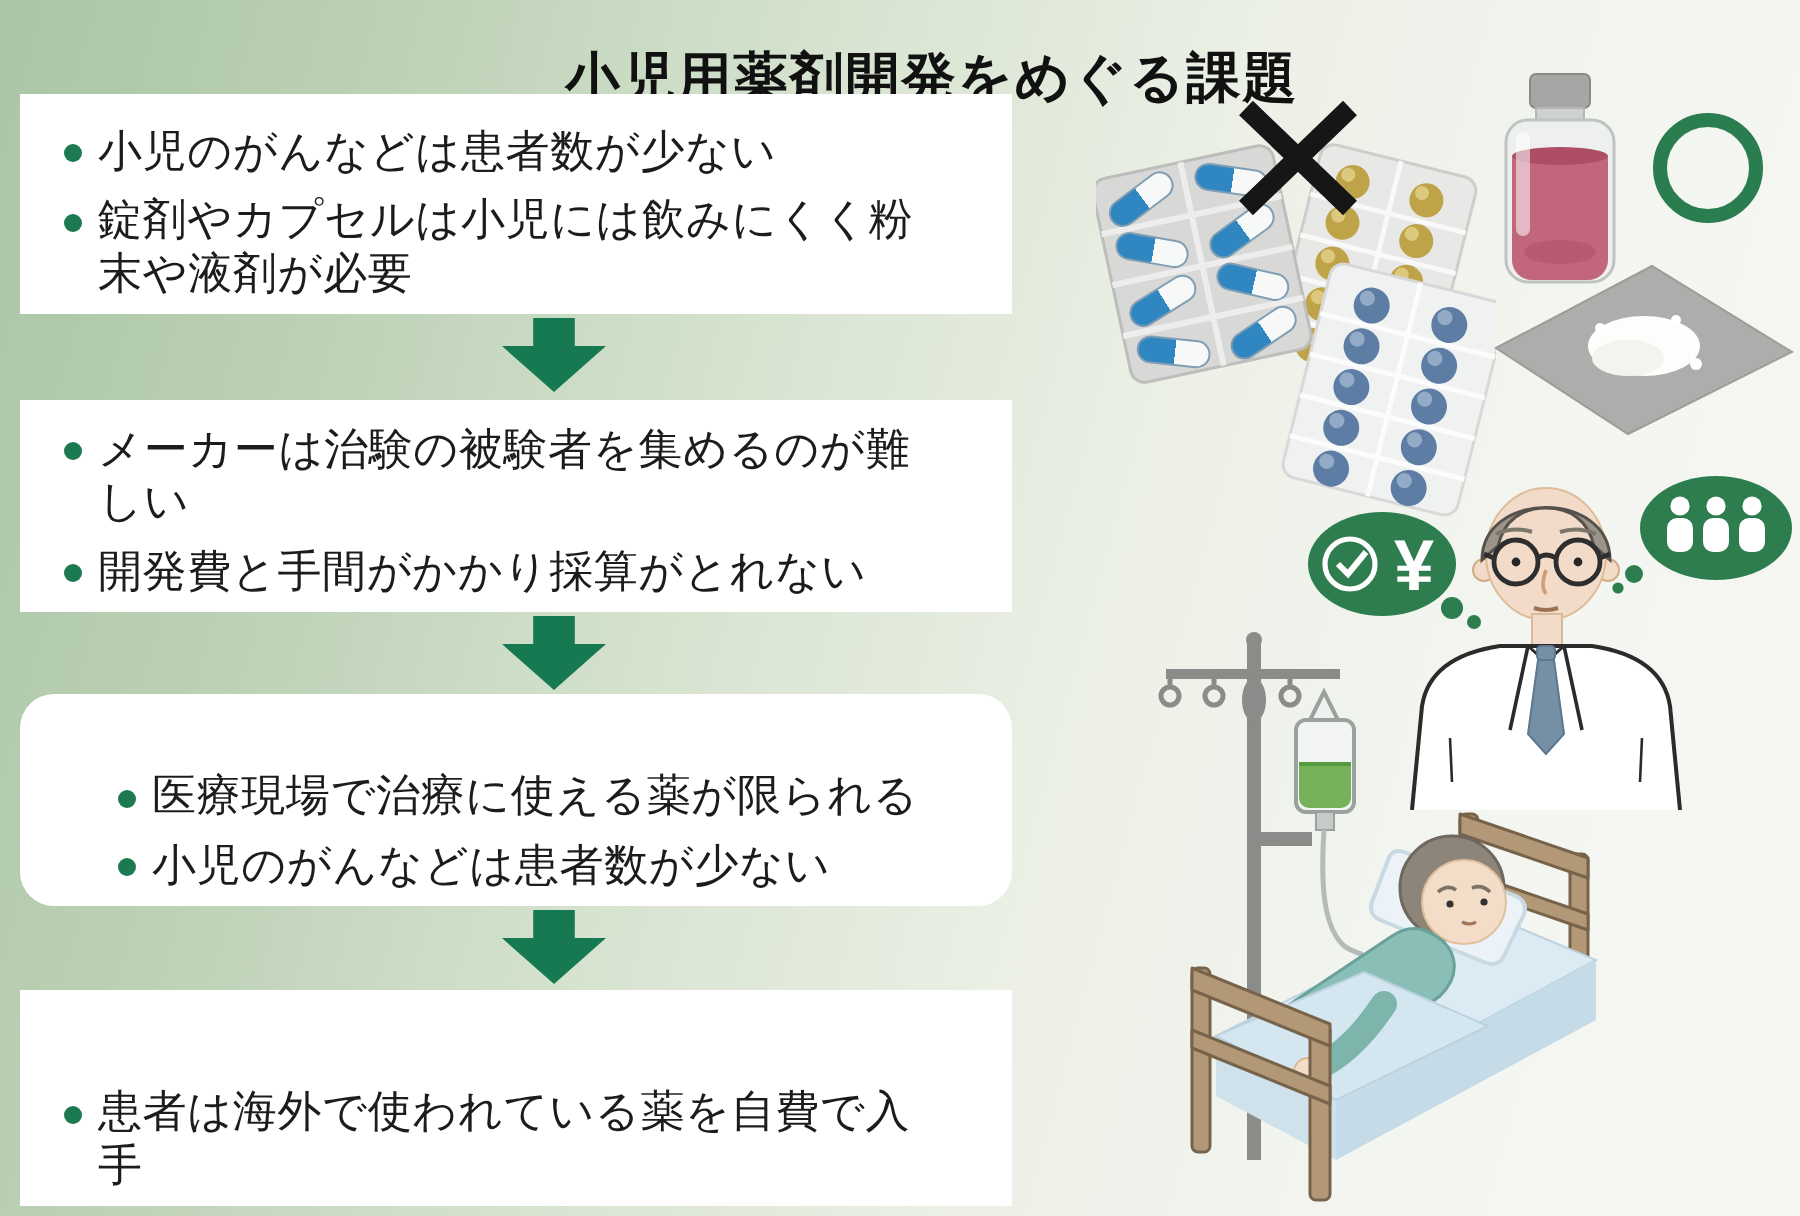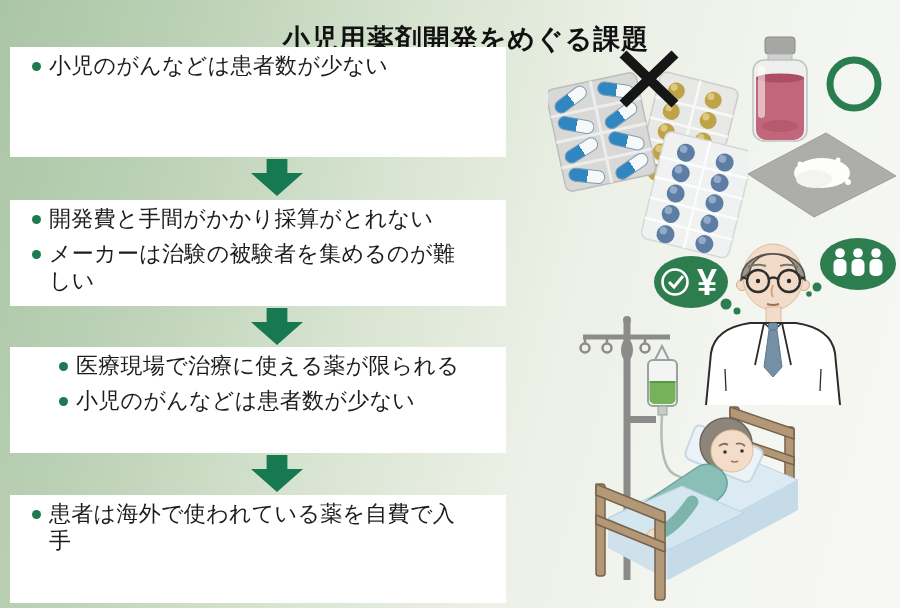--- a/index.html
+++ b/index.html
@@ -7,22 +7,22 @@
     position:relative;width:900px;height:608px;overflow:hidden;
     background:linear-gradient(105deg,#aac5a5 0%,#bdd2b7 20%,#d9e5d2 42%,#ecf0e6 60%,#f3f5f0 78%,#f7f8f4 100%);
     font-family:"Liberation Sans","DejaVu Sans",sans-serif;
   }
   .title{
     position:absolute;top:5px;left:0;width:900px;margin:16px;text-align:center;
     font-size:27px;font-weight:bold;color:#111;letter-spacing:1px;
   }
   .box{
     position:absolute;left:10px;width:496px;background:#ffffff;
-    display:flex;flex-direction:column;justify-content:flex-start;
-    padding:6px 44px 22px 18px;box-sizing:border-box;
+    display:flex;flex-direction:column;justify-content:flex-end;
+    padding:6px 44px 6px 18px;box-sizing:border-box;
   }
   .box ul{list-style:none;margin:0;padding:0;display:flex;flex-direction:column;gap:8px;}
   .box li{
     position:relative;padding-left:21px;font-size:22px;line-height:1.22;
     color:#1c1c1c;letter-spacing:0.3px;
   }
   .box li::before{
     content:"";position:absolute;left:4px;top:0.42em;width:9px;height:9px;
     border-radius:50%;background:#1d7a50;
   }
@@ -36,33 +36,34 @@
 </head>
 <body>
 
 <div class="canvas">
 
   <h1 class="title">小児用薬剤開発をめぐる課題</h1>
 
   <section class="box" style="top:47px;height:110px;">
     <ul>
       <li>小児のがんなどは患者数が少ない</li>
+      <li>錠剤やカプセルは小児には飲みにくく粉末や液剤が必要</li>
     </ul>
   </section>
   <div class="arrow" style="top:159px;"></div>
 
   <section class="box" style="top:200px;height:106px;">
     <ul>
+      <li>メーカーは治験の被験者を集めるのが難しい</li>
       <li>開発費と手間がかかり採算がとれない</li>
-      <li>メーカーは治験の被験者を集めるのが難しい</li>
     </ul>
   </section>
   <div class="arrow" style="top:308px;"></div>
 
-  <section class="box indent" style="top:347px;height:106px;">
+  <section class="box indent" style="top:347px;height:106px;border-radius:17px;">
     <ul>
       <li>医療現場で治療に使える薬が限られる</li>
       <li>小児のがんなどは患者数が少ない</li>
     </ul>
   </section>
   <div class="arrow" style="top:455px;"></div>
 
   <section class="box" style="top:495px;height:108px;">
     <ul>
       <li>患者は海外で使われている薬を自費で入手</li>

